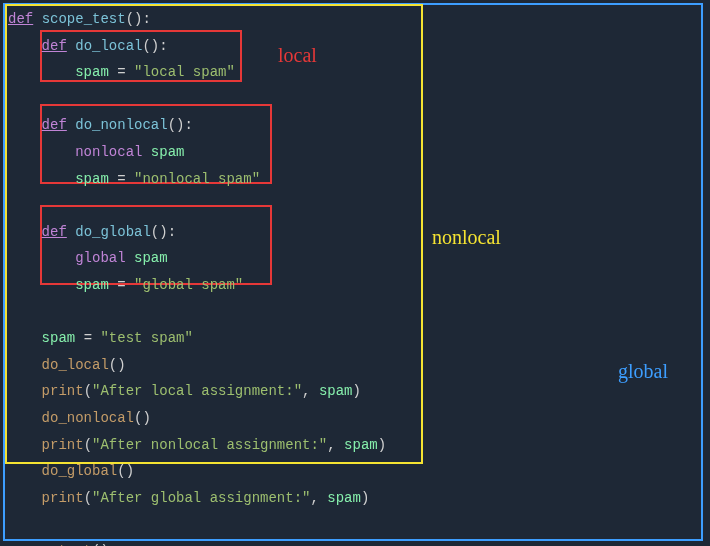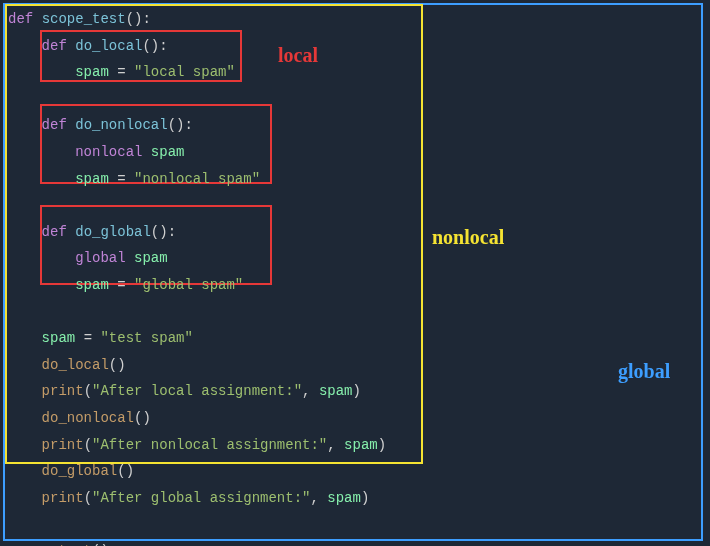--- a/index.html
+++ b/index.html
@@ -59,21 +59,20 @@
       top: 205px;
       width: 232px;
       height: 80px;
       border: 2px solid #e63838;
       box-sizing: border-box;
     }
     .label {
       position: absolute;
       font-family: 'SimSun', serif;
       font-size: 20px;
-      font-weight: bold;
     }
     .label-local {
       color: #e63838;
       left: 278px;
       top: 36px;
     }
     .label-nonlocal {
       color: #f5e332;
       left: 432px;
       top: 218px;
@@ -82,21 +81,21 @@
       color: #3d9eff;
       left: 618px;
       top: 352px;
     }
     .code {
       position: absolute;
       left: 8px;
       top: 6px;
       white-space: pre;
     }
-    .kw { color: #c084d6; }
+    .kw { color: #c084d6; text-decoration: underline; }
     .fn { color: #7cc3d8; }
     .var { color: #86efac; }
     .op { color: #d0d0d0; }
     .str { color: #9dbf6f; }
     .call { color: #c49c68; }
     .kw2 { color: #c084d6; }
     .comma { color: #d0d0d0; }
   </style>
 </head>
 <body>

